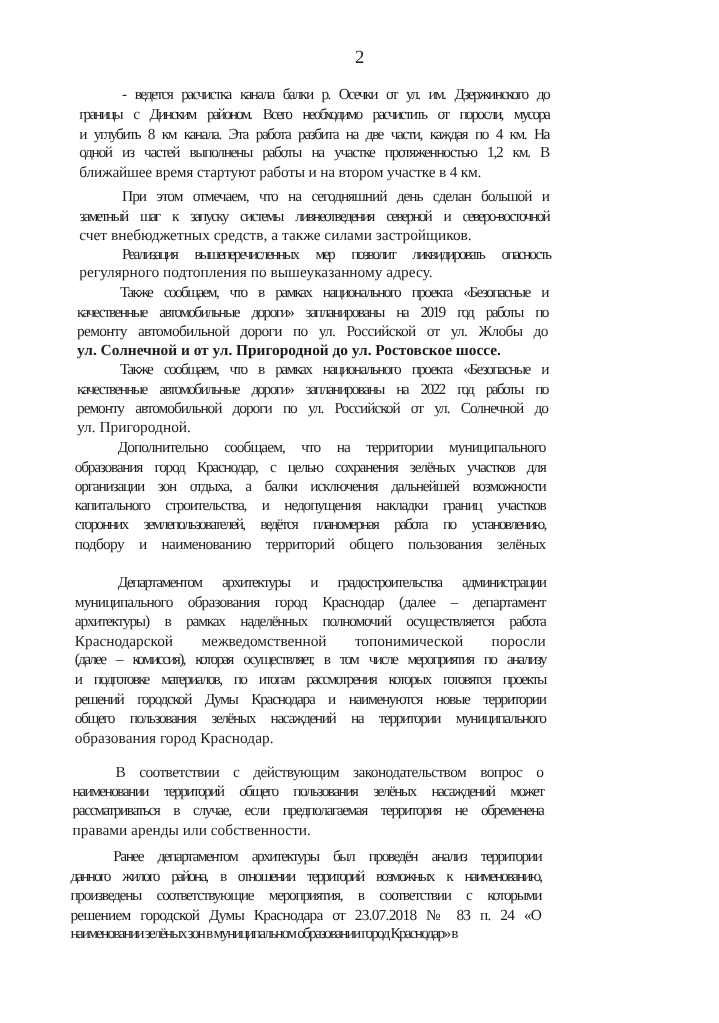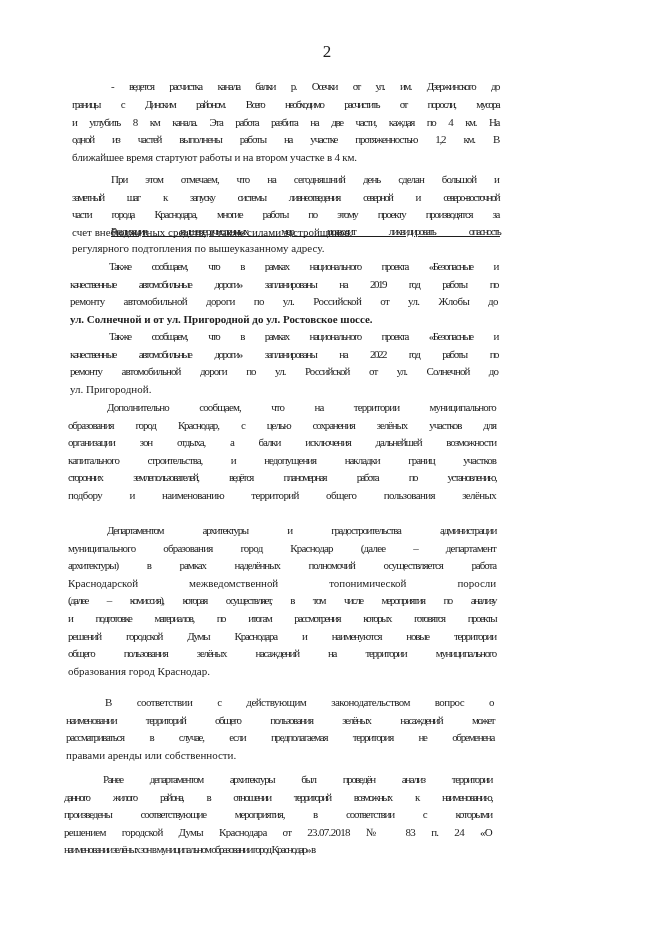--- a/index.html
+++ b/index.html
@@ -8,21 +8,21 @@
     position: absolute; left: 0; top: 0; width: 654px; height: 930px;
     background: #ffffff; color: #1d1d1d;
     font-family: "Liberation Serif", "DejaVu Serif", serif;
   }
   .page-number {
     position: absolute; top: 42px; left: 0; width: 654px; text-align: center;
     font-size: 17px;
   }
   .body-text {
     position: absolute; left: 72px; width: 427px;
-    font-size: 11px; line-height: 17px;
+    font-size: 14px; line-height: 17px;
   }
   .para { text-align: justify; text-align-last: left; }
   .para .ln { display: block; text-align: justify; text-align-last: justify; white-space: nowrap; height: 17px; }
   .para .ln.last { text-align-last: left; }
   .para .ln.first { padding-left: 39px; }
 </style>
 </head>
 <body>
 
 <div class="page">
@@ -31,25 +31,24 @@
       <div class="body-text para" style="top: 78px; left: 72px; width: 427px;">
         <span class="ln first" style="height: 17.8px; line-height: 17.8px; letter-spacing: -1.53623px;">- ведется расчистка канала балки р. Осечки от ул. им. Дзержинского до</span>
         <span class="ln" style="height: 17.8px; line-height: 17.8px; letter-spacing: -1.73973px;">границы с Динским районом. Всего необходимо расчистить от поросли, мусора</span>
         <span class="ln" style="height: 17.8px; line-height: 17.8px; letter-spacing: -1.37333px;">и углубить 8 км канала. Эта работа разбита на две части, каждая по 4 км. На</span>
         <span class="ln" style="height: 17.8px; line-height: 17.8px; letter-spacing: -1.23529px;">одной из частей выполнены работы на участке протяженностью 1,2 км. В</span>
         <span class="ln last" style="height: 17.8px; line-height: 17.8px; letter-spacing: -0.186441px;">ближайшее время стартуют работы и на втором участке в 4 км.</span>
       </div>
       <div class="body-text para" style="top: 171px; left: 72px; width: 427px;">
         <span class="ln first" style="height: 17.6px; line-height: 17.6px; letter-spacing: -0.983051px;">При этом отмечаем, что на сегодняшний день сделан большой и</span>
         <span class="ln" style="height: 17.6px; line-height: 17.6px; letter-spacing: -1.69863px;">заметный шаг к запуску системы ливнеотведения северной и северо-восточной</span>
-        <span class="ln" style="height: 17.6px; line-height: 17.6px; letter-spacing: -1.3662px;">части города Краснодара, многие работы по этому проекту производятся за</span>
         <span class="ln last" style="height: 17.6px; line-height: 17.6px;">счет внебюджетных средств, а также силами застройщиков.</span>
       </div>
       <div class="body-text para" style="top: 223px; left: 72px; width: 428px;">
-        <span class="ln first" style="height: 17.4px; line-height: 17.4px; letter-spacing: -1.81538px; text-decoration: underline;">Реализация вышеперечисленных мер позволит ликвидировать опасность</span>
+        <span class="ln first" style="height: 17.4px; line-height: 17.4px; letter-spacing: -1.81538px;">Реализация вышеперечисленных мер позволит ликвидировать опасность</span>
         <span class="ln last" style="height: 17.4px; line-height: 17.4px;">регулярного подтопления по вышеуказанному адресу.</span>
       </div>
       <div class="body-text para" style="top: 258px; left: 70px; width: 428px;">
         <span class="ln first" style="height: 17.6px; line-height: 17.6px; letter-spacing: -1.5px;">Также сообщаем, что в рамках национального проекта «Безопасные и</span>
         <span class="ln" style="height: 17.6px; line-height: 17.6px; letter-spacing: -1.51429px;">качественные автомобильные дороги» запланированы на 2019 год работы по</span>
         <span class="ln" style="height: 17.6px; line-height: 17.6px; letter-spacing: -0.612903px;">ремонту автомобильной дороги по ул. Российской от ул. Жлобы до</span>
         <span class="ln last" style="height: 17.6px; line-height: 17.6px; letter-spacing: -0.0169492px; font-weight: bold;">ул. Солнечной и от ул. Пригородной до ул. Ростовское шоссе.</span>
       </div>
       <div class="body-text para" style="top: 328px; left: 70px; width: 428px;">
         <span class="ln first" style="height: 17.6px; line-height: 17.6px; letter-spacing: -1.5px;">Также сообщаем, что в рамках национального проекта «Безопасные и</span>

